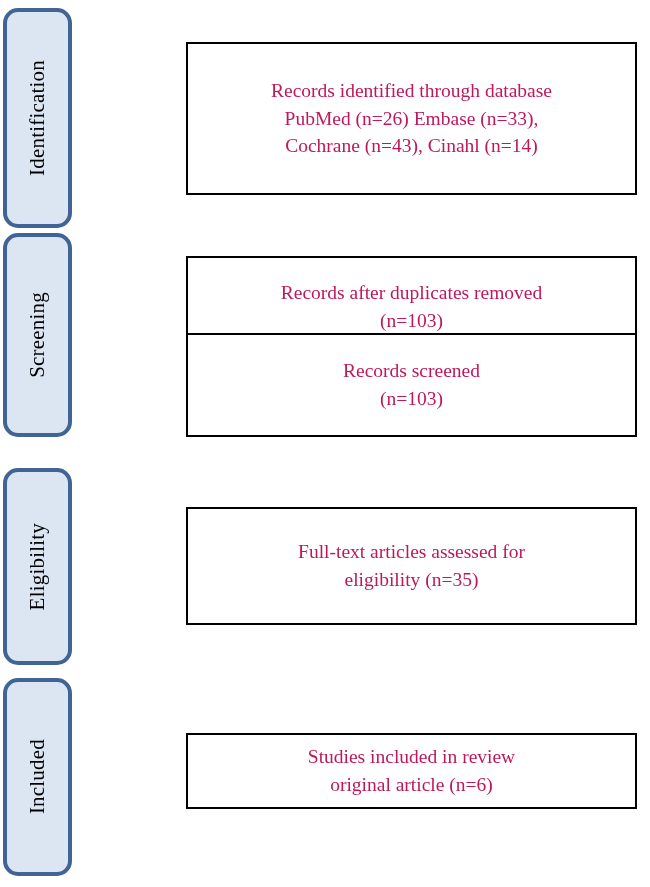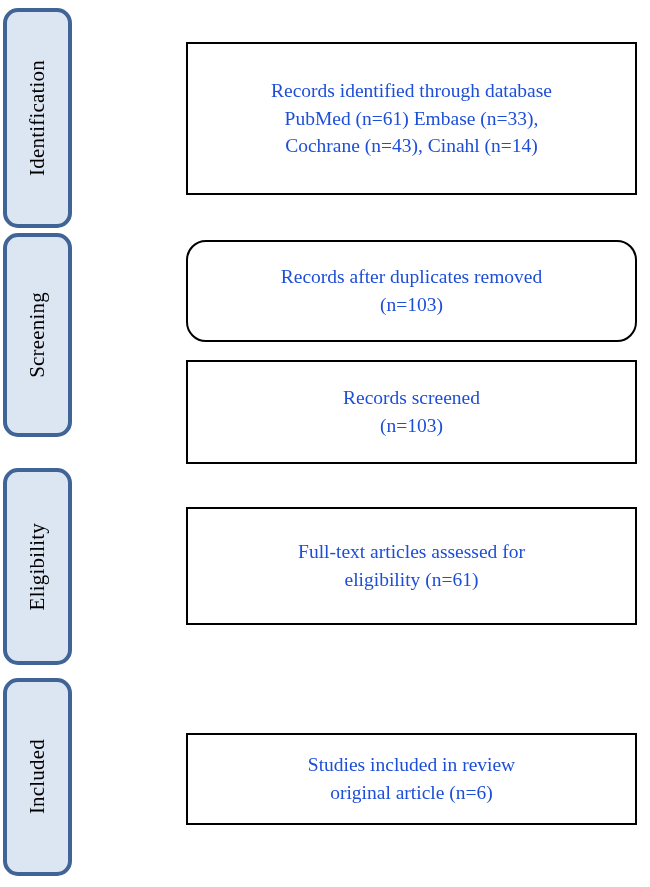--- a/index.html
+++ b/index.html
@@ -61,29 +61,29 @@
     flex-direction: column;
     align-items: center;
     justify-content: center;
     text-align: center;
     padding: 4px 10px;
   }
   .flow-box .line {
     font-family: "Liberation Serif", "DejaVu Serif", serif;
     font-size: 19.5px;
     line-height: 1.42;
-    color: #1d4ed8;
+    color: #be185d;
     white-space: nowrap;
   }
 
   #box-identified       { top: 42px;  height: 153px; }
-  #box-duplicates       { top: 240px; height: 102px; border-radius: 20px; }
-  #box-screened         { top: 360px; height: 104px; }
+  #box-duplicates       { top: 256px; height: 102px; }
+  #box-screened         { top: 333px; height: 104px; }
   #box-fulltext         { top: 507px; height: 118px; }
-  #box-included-studies { top: 733px; height: 92px;  }
+  #box-included-studies { top: 733px; height: 76px;  }
 </style>
 </head>
 <body>
 
 <div id="diagram">
 
   <div class="stage-pill" id="pill-identification">
     <span class="stage-label">Identification</span>
   </div>
 
@@ -94,37 +94,37 @@
   <div class="stage-pill" id="pill-eligibility">
     <span class="stage-label">Eligibility</span>
   </div>
 
   <div class="stage-pill" id="pill-included">
     <span class="stage-label">Included</span>
   </div>
 
   <div class="flow-box" id="box-identified">
     <div class="line">Records identified through database</div>
-    <div class="line">PubMed (n=61) Embase (n=33),</div>
+    <div class="line">PubMed (n=26) Embase (n=33),</div>
     <div class="line">Cochrane (n=43), Cinahl (n=14)</div>
   </div>
 
   <div class="flow-box" id="box-duplicates">
     <div class="line">Records after duplicates removed</div>
     <div class="line">(n=103)</div>
   </div>
 
   <div class="flow-box" id="box-screened">
     <div class="line">Records screened</div>
     <div class="line">(n=103)</div>
   </div>
 
   <div class="flow-box" id="box-fulltext">
     <div class="line">Full-text articles assessed for</div>
-    <div class="line">eligibility (n=61)</div>
+    <div class="line">eligibility (n=35)</div>
   </div>
 
   <div class="flow-box" id="box-included-studies">
     <div class="line">Studies included in review</div>
     <div class="line">original article (n=6)</div>
   </div>
 
 </div>
 
 </body></html>

